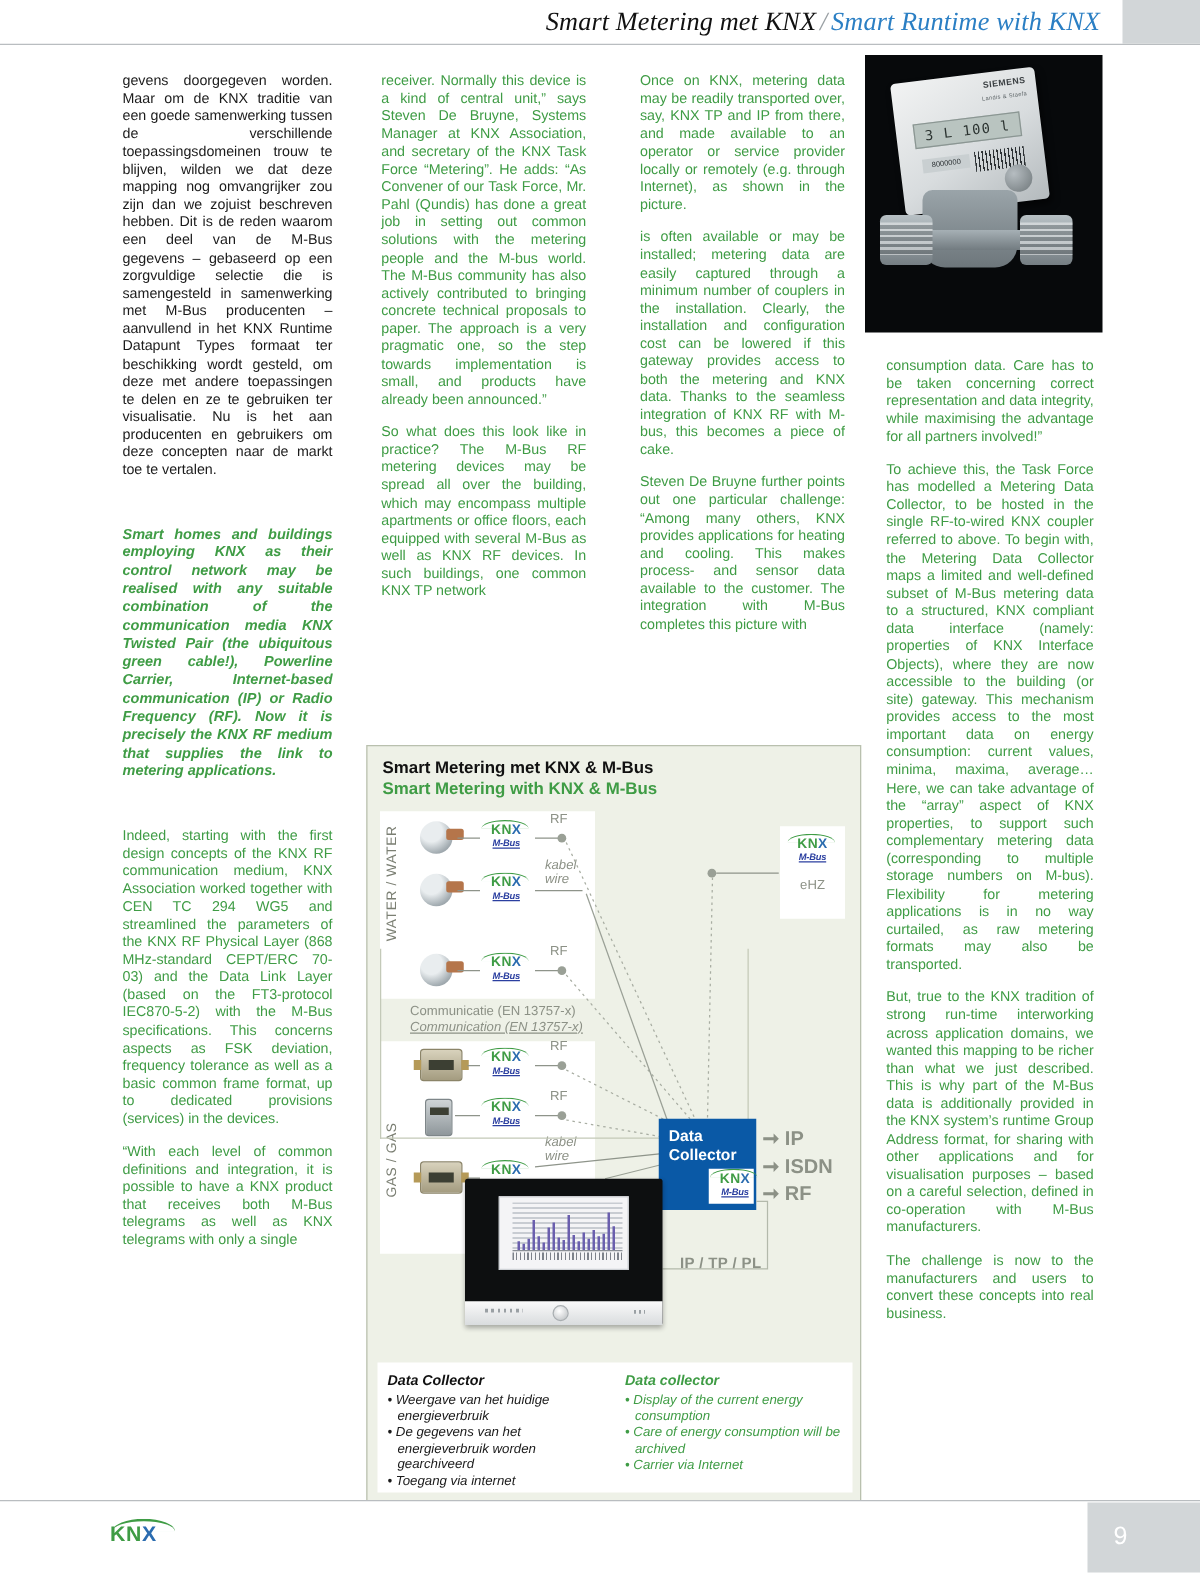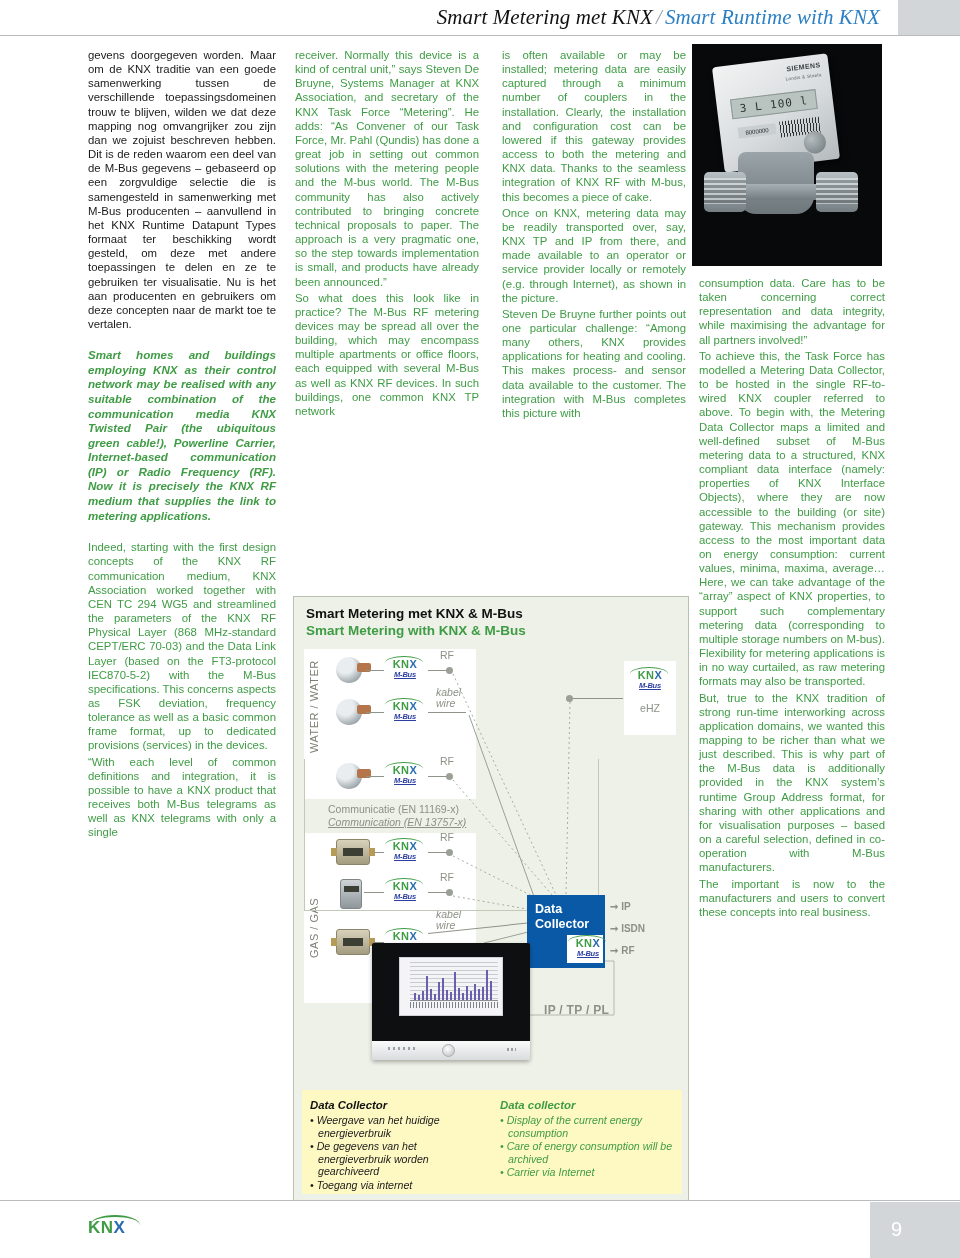--- a/index.html
+++ b/index.html
@@ -37,21 +37,21 @@
 
   
   .col {
     position:absolute;
     font-size:11.4px;
     line-height:14.15px;
     text-align:justify;
     color:#43a047;
     hyphens:none;
   }
-  .col p { margin:2px; }
+  .col p { margin:12px; }
   .col p + p { margin-top:0px; }
 
   #col1 { left:86px;  top:46px;  width:192px; }
   #col2 { left:293px; top:46px;  width:188px; }
   #col3 { left:500px; top:46px;  width:188px; }
   #col4 { left:697px; top:274px; width:190px; }
 
   .c-black { color:#1a1a1a; }
   .c-green { color:#3f9c45; }
   .lead {
@@ -221,21 +221,21 @@
   }
   .dc-label {
     position:absolute; left:8px; top:7px;
     color:#ffffff; font-size:12.5px; font-weight:bold; line-height:15px;
   }
   .dc-knx {
     position:absolute; left:40px; top:40px; width:36px; height:28px;
     background:#ffffff;
   }
   .arrow-row {
-    position:absolute; font-size:10px; color:#8c9186; font-weight:bold;
+    position:absolute; font-size:16px; color:#8c9186; font-weight:bold;
   }
   .arrow-glyph { color:#8c9186; }
 
   .frame-box {
     position:absolute; left:10px; top:116px; width:295px; height:152px;
     border:1px solid #c3c9b8;
     border-top:none;
   }
 
   .ehz-box {
@@ -290,21 +290,21 @@
     position:absolute; left:0; bottom:7px; width:100%; height:1px; background:#8a8f96;
   }
   .mc-ticks {
     position:absolute; left:0; bottom:0; width:100%; height:6px;
     background:repeating-linear-gradient(90deg,#7d828a 0 1px, transparent 1px 3px);
   }
 
   
   .dg-caption {
     position:absolute; left:8px; top:493px; width:380px; height:104px;
-    background:#fef9c3;
+    background:#ffffff;
     display:flex;
   }
   .cap-col { width:50%; padding:8px 6px 0 8px; }
   .cap-h {
     font-size:11.4px; font-weight:bold; font-style:italic; line-height:14px;
     margin-bottom:2px;
   }
   .cap-h.nl { color:#111; }
   .cap-h.en { color:#3f9c45; }
   .cap-list { list-style:none; margin:0; padding:0; }
@@ -361,30 +361,30 @@
   <p class="c-green">Indeed, starting with the first design concepts of the KNX RF communication medium, KNX Association worked together with CEN TC 294 WG5 and streamlined the parameters of the KNX RF Physical Layer (868 MHz-standard CEPT/ERC 70-03) and the Data Link Layer (based on the FT3-protocol IEC870-5-2) with the M-Bus specifications. This concerns aspects as FSK deviation, frequency tolerance as well as a basic common frame format, up to dedicated provisions (services) in the devices.</p>
   <p class="c-green">“With each level of common definitions and integration, it is possible to have a KNX product that receives both M-Bus telegrams as well as KNX telegrams with only a single</p>
 </div>
 
 <div class="col" id="col2">
   <p class="c-green">receiver. Normally this device is a kind of central unit,” says Steven De Bruyne, Systems Manager at KNX Association, and secretary of the KNX Task Force “Metering”. He adds: “As Convener of our Task Force, Mr. Pahl (Qundis) has done a great job in setting out common solutions with the metering people and the M-bus world. The M-Bus community has also actively contributed to bringing concrete technical proposals to paper. The approach is a very pragmatic one, so the step towards implementation is small, and products have already been announced.”</p>
   <p class="c-green">So what does this look like in practice? The M-Bus RF metering devices may be spread all over the building, which may encompass multiple apartments or office floors, each equipped with several M-Bus as well as KNX RF devices. In such buildings, one common KNX TP network</p>
 </div>
 
 <div class="col" id="col3">
+  <p class="c-green">Once on KNX, metering data may be readily transported over, say, KNX TP and IP from there, and made available to an operator or service provider locally or remotely (e.g. through Internet), as shown in the picture.</p>
   <p class="c-green">is often available or may be installed; metering data are easily captured through a minimum number of couplers in the installation. Clearly, the installation and configuration cost can be lowered if this gateway provides access to both the metering and KNX data. Thanks to the seamless integration of KNX RF with M-bus, this becomes a piece of cake.</p>
-  <p class="c-green">Once on KNX, metering data may be readily transported over, say, KNX TP and IP from there, and made available to an operator or service provider locally or remotely (e.g. through Internet), as shown in the picture.</p>
   <p class="c-green">Steven De Bruyne further points out one particular challenge: “Among many others, KNX provides applications for heating and cooling. This makes process- and sensor data available to the customer. The integration with M-Bus completes this picture with</p>
 </div>
 
 <div class="col" id="col4">
   <p class="c-green">consumption data. Care has to be taken concerning correct representation and data integrity, while maximising the advantage for all partners involved!”</p>
   <p class="c-green">To achieve this, the Task Force has modelled a Metering Data Collector, to be hosted in the single RF-to-wired KNX coupler referred to above. To begin with, the Metering Data Collector maps a limited and well-defined subset of M-Bus metering data to a structured, KNX compliant data interface (namely: properties of KNX Interface Objects), where they are now accessible to the building (or site) gateway. This mechanism provides access to the most important data on energy consumption: current values, minima, maxima, average… Here, we can take advantage of the “array” aspect of KNX properties, to support such complementary metering data (corresponding to multiple storage numbers on M-bus). Flexibility for metering applications is in no way curtailed, as raw metering formats may also be transported.</p>
   <p class="c-green">But, true to the KNX tradition of strong run-time interworking across application domains, we wanted this mapping to be richer than what we just described. This is why part of the M-Bus data is additionally provided in the KNX system’s runtime Group Address format, for sharing with other applications and for visualisation purposes – based on a careful selection, defined in co-operation with M-Bus manufacturers.</p>
-  <p class="c-green">The important is now to the manufacturers and users to convert these concepts into real business.</p>
+  <p class="c-green">The challenge is now to the manufacturers and users to convert these concepts into real business.</p>
 </div>
 
 <div class="photo-meter">
   <div class="meter-body">
     <div class="meter-brand">SIEMENS</div>
     <div class="meter-sub">Landis &amp; Staefa</div>
     <div class="meter-lcd">3 L 100 l</div>
     <div class="meter-serial">8000000</div>
     <div class="meter-barcode"></div>
     <div class="meter-knob"></div>
@@ -433,21 +433,21 @@
     <div class="dev dev-water" style="left:42px; top:120px;"></div>
     <div class="hline" style="left:72px; top:133px; width:18px;"></div>
     <div class="knx-logo" style="left:90px; top:122px;">
       <div class="kl"><span class="arc"></span>KN<span class="x">X</span></div>
       <div class="mb">M-Bus</div>
     </div>
     <div class="hline" style="left:134px; top:133px; width:20px;"></div>
     <div class="node" style="left:152px; top:130px;"></div>
     <div class="rf-label" style="left:146px; top:113px;">RF</div>
 
-    <div class="comm-note" style="left:34px; top:160px;">Communicatie (EN 11169-x)</div>
+    <div class="comm-note" style="left:34px; top:160px;">Communicatie (EN 13757-x)</div>
     <div class="comm-note" style="left:34px; top:173px;"><i>Communication (EN 13757-x)</i></div>
 
     <div class="white-block" style="left:10px; top:190px; width:172px; height:170px;"></div>
     <div class="vlabel" style="left:14px; top:205px; height:110px;">GAS / GAS</div>
 
     <div class="dev dev-gas-a" style="left:42px; top:196px;">
         <div class="dev-screen"></div>
       </div>
     <div class="hline" style="left:80px; top:209px; width:10px;"></div>
     <div class="knx-logo" style="left:90px; top:198px;">

